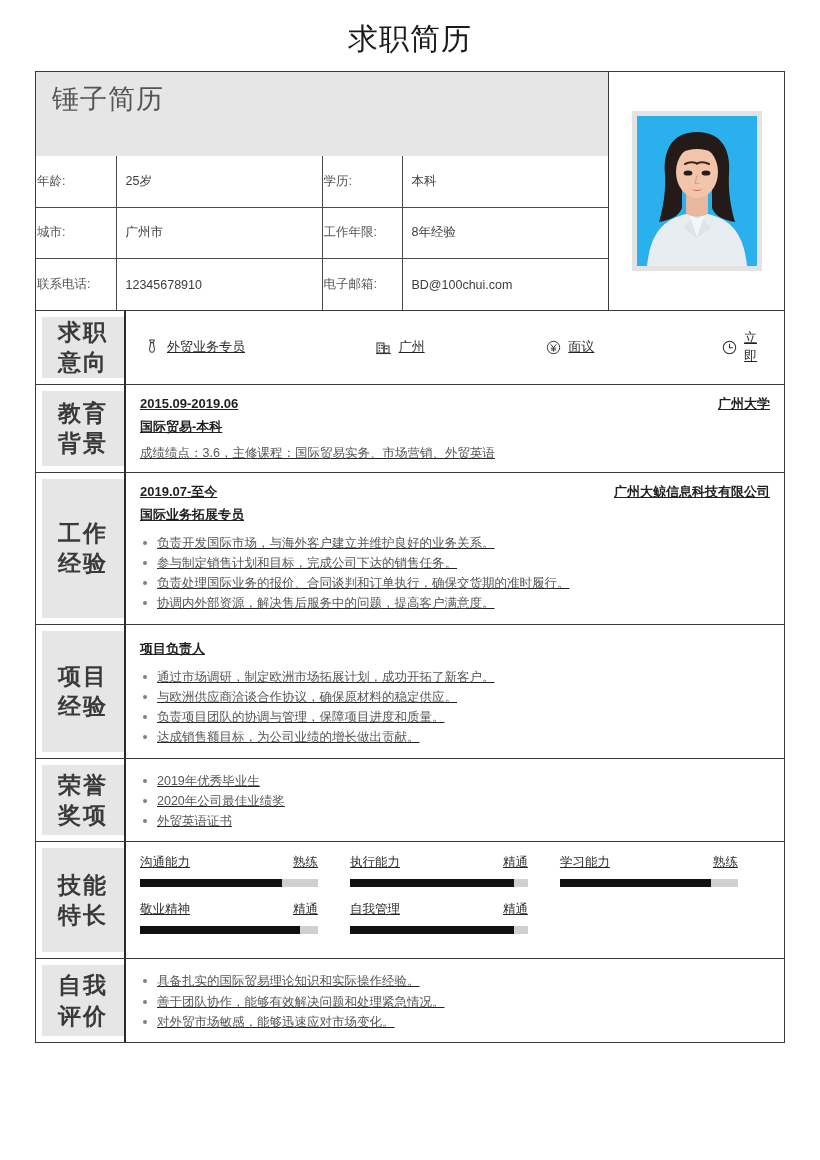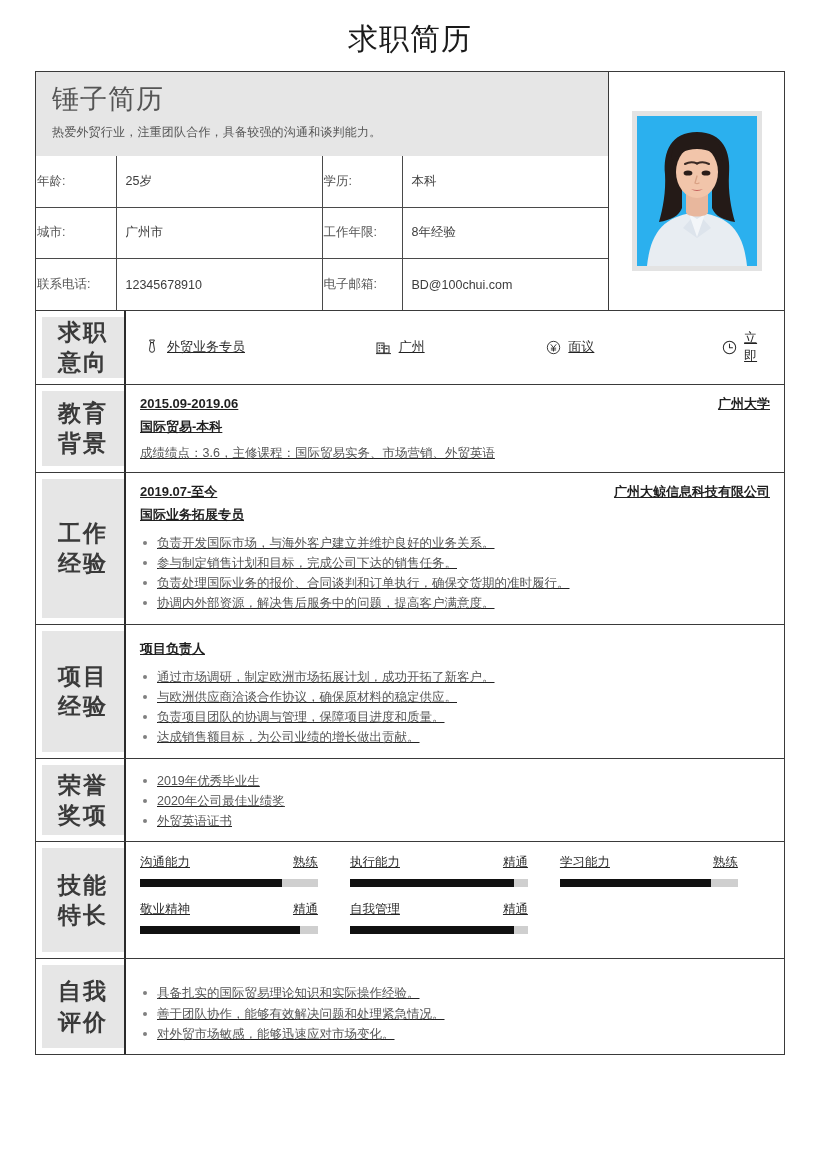--- a/index.html
+++ b/index.html
@@ -255,21 +255,20 @@
 <body>
 
 <div class="page">
 
   <div class="doc-title">求职简历</div>
 
   <div class="header-card">
     <div class="header-left">
       <div class="name-block">
         <div class="name">锤子简历</div>
-        <div class="tagline">热爱外贸行业，注重团队合作，具备较强的沟通和谈判能力。</div>
       </div>
       <table class="info-table">
         <tbody>
             <tr>
           <td class="lbl">年龄:</td>
           <td class="val">25岁</td>
           <td class="lbl">学历:</td>
           <td class="val val-right">本科</td>
         </tr>
         <tr>
@@ -510,21 +509,21 @@
   </div>
 
   <div class="section">
     <div class="sec-label-wrap">
       <div class="sec-label">
         <span>自我</span>
         <span>评价</span>
       </div>
     </div>
     <div class="sec-body">
-      <ul class="bullets" style="margin-top:14px">
+      <ul class="bullets" style="margin-top:2px">
         <li>具备扎实的国际贸易理论知识和实际操作经验。</li>
         <li>善于团队协作，能够有效解决问题和处理紧急情况。</li>
         <li>对外贸市场敏感，能够迅速应对市场变化。</li>
       </ul>
     </div>
   </div>
 
 </div>
 
 </body></html>

